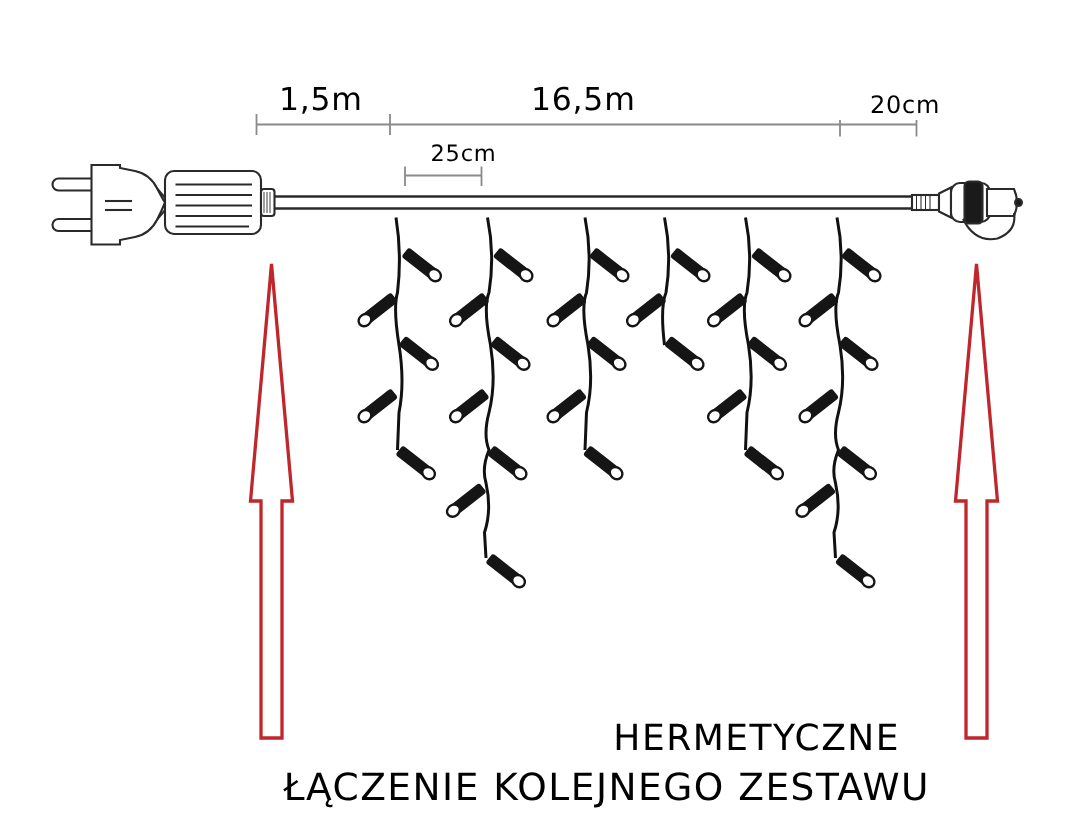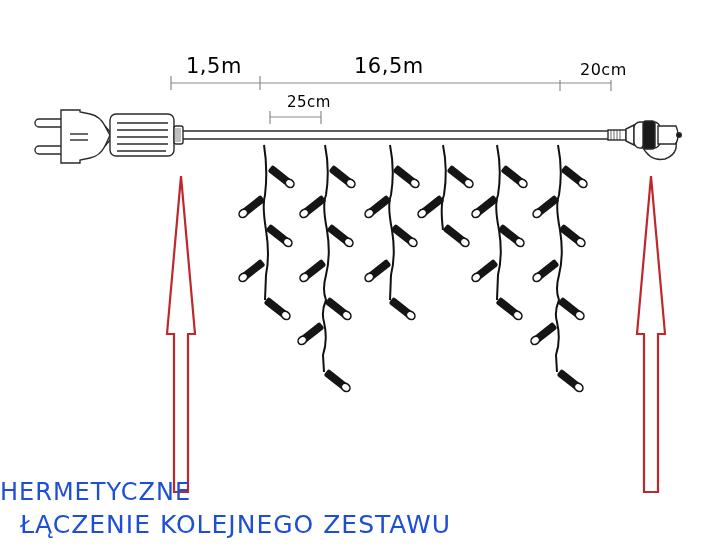--- a/index.html
+++ b/index.html
@@ -1,22 +1,22 @@
 <!DOCTYPE html>
 <html><head>
 <meta charset="utf-8">
 <style>
   html, body { margin: 0; padding: 0; background: #ffffff; }
   body { width: 720px; height: 553px; position: relative; overflow: hidden;
          font-family: "DejaVu Sans", sans-serif; }
   #diagram { position: absolute; left: 0; top: 0; width: 720px; height: 553px; }
   .dim-label { position: absolute; font-family: "DejaVu Sans", sans-serif; color: #000000;
                white-space: nowrap; letter-spacing: 0.5px; }
-  .caption { position: absolute; left: 0; width: 600px; text-align: left;
-             font-family: "DejaVu Sans", sans-serif; color: #1d4ed8; letter-spacing: 1px; }
+  .caption { position: absolute; left: 0; width: 600px; text-align: right;
+             font-family: "DejaVu Sans", sans-serif; color: #000000; letter-spacing: 1px; }
 </style>
 </head>
 <body>
 
 <svg id="diagram" viewBox="0 0 720 553" xmlns="http://www.w3.org/2000/svg">
   <defs>
 
     <g id="bulbR">
       <rect x="0" y="-4" width="24" height="8" rx="2" fill="#151515"></rect>
       <ellipse cx="25" cy="0" rx="4.5" ry="3.8" fill="#fff" stroke="#151515" stroke-width="1.6"></ellipse>

